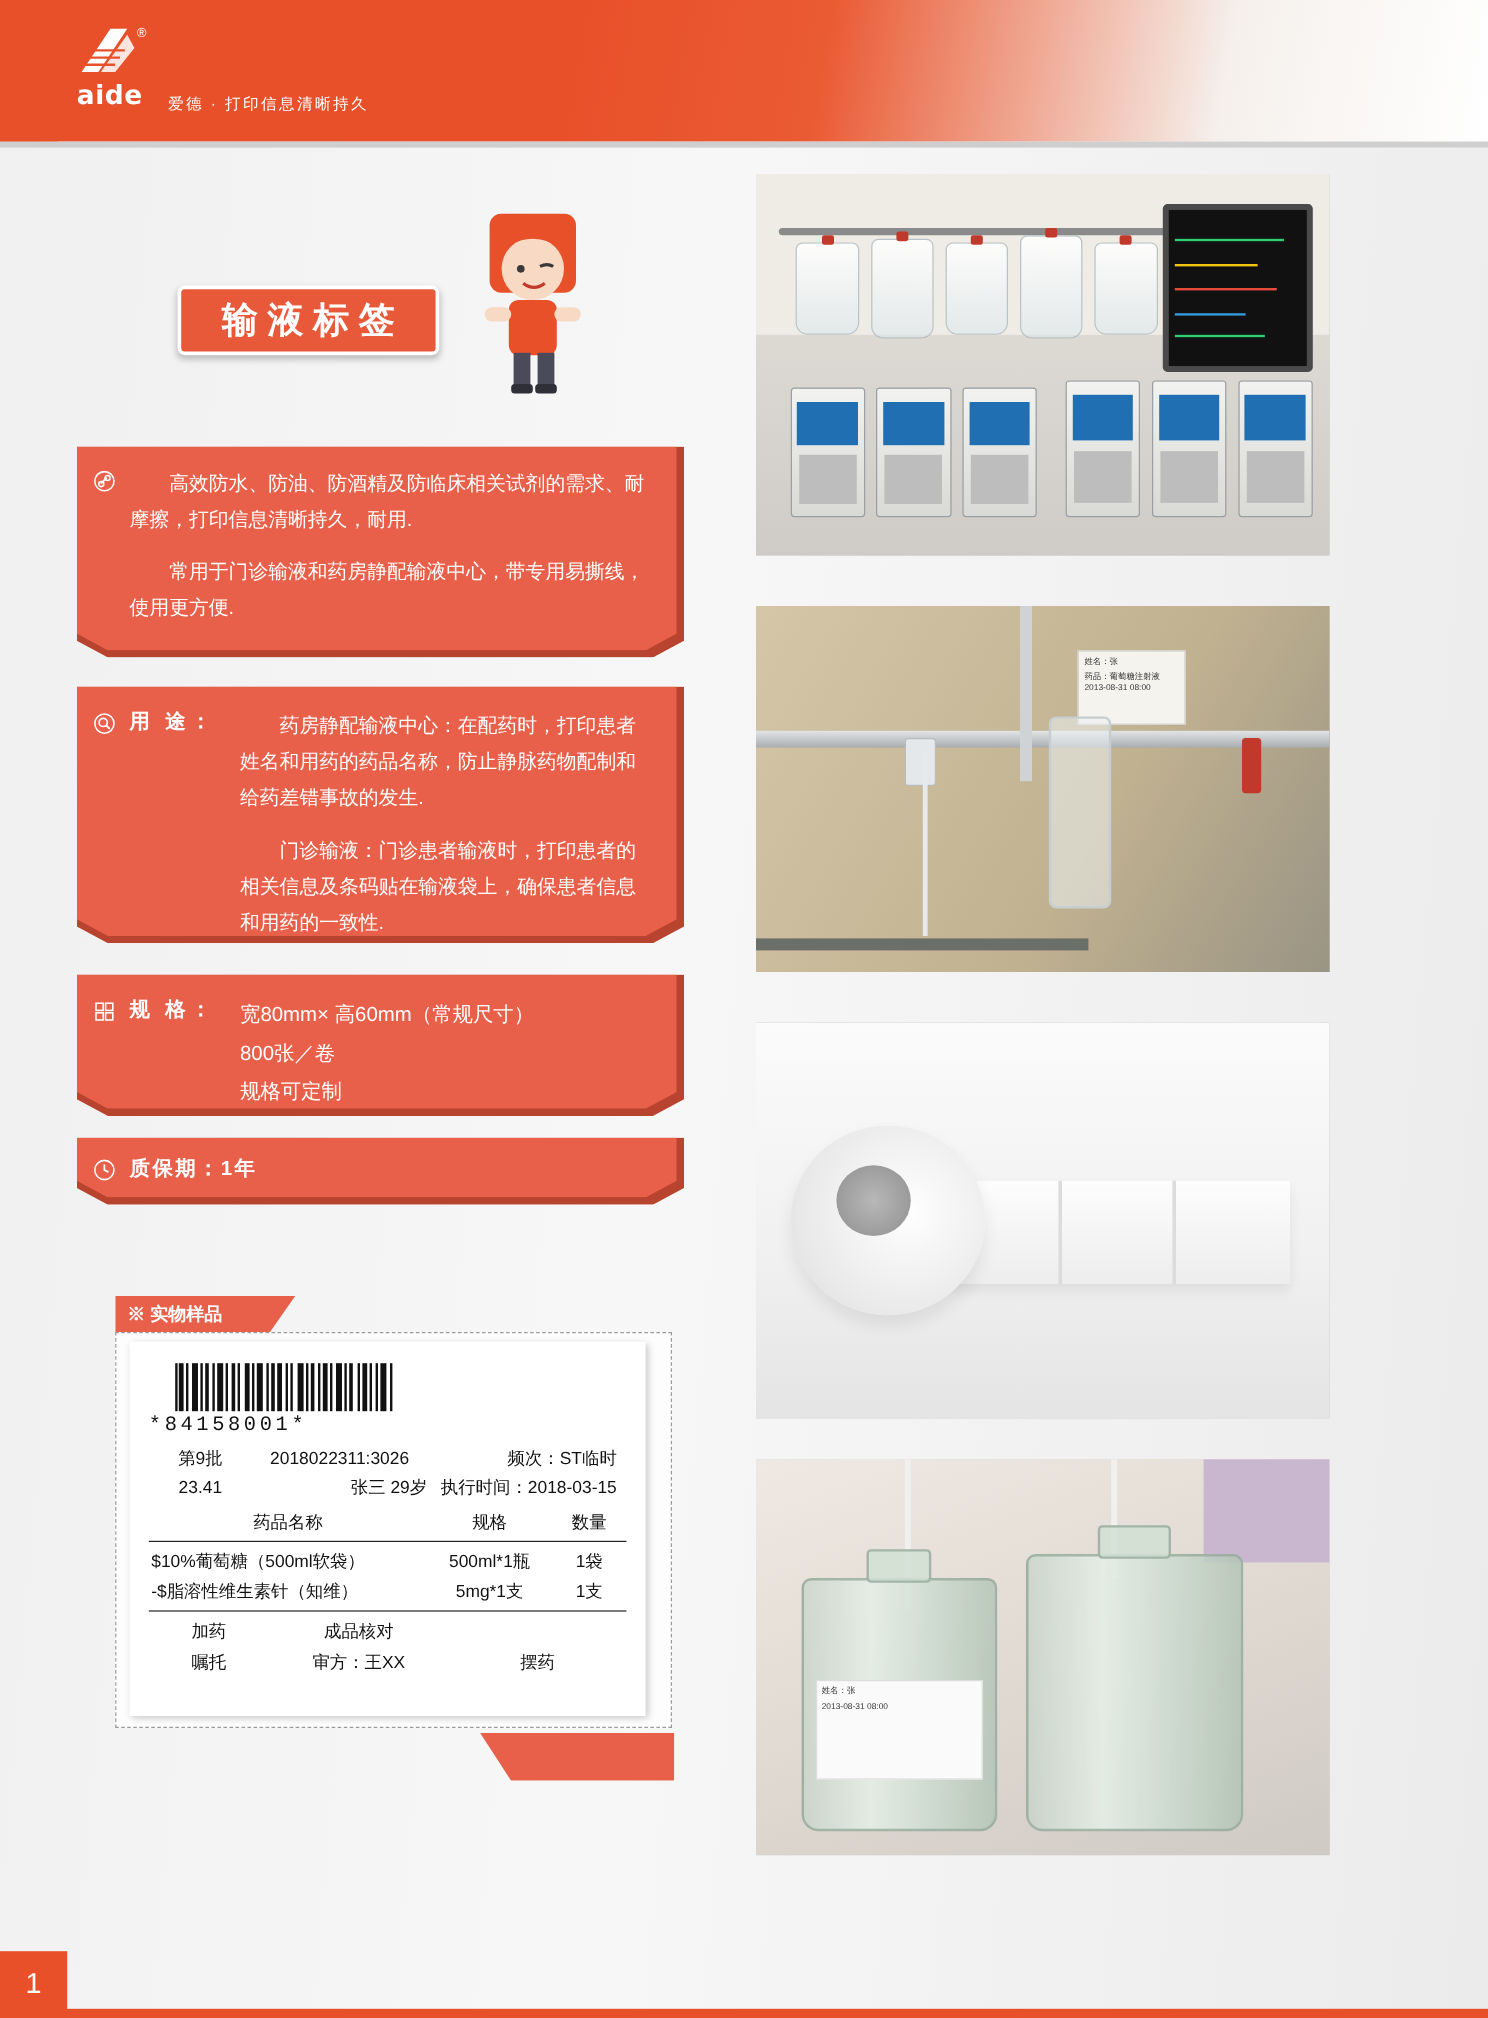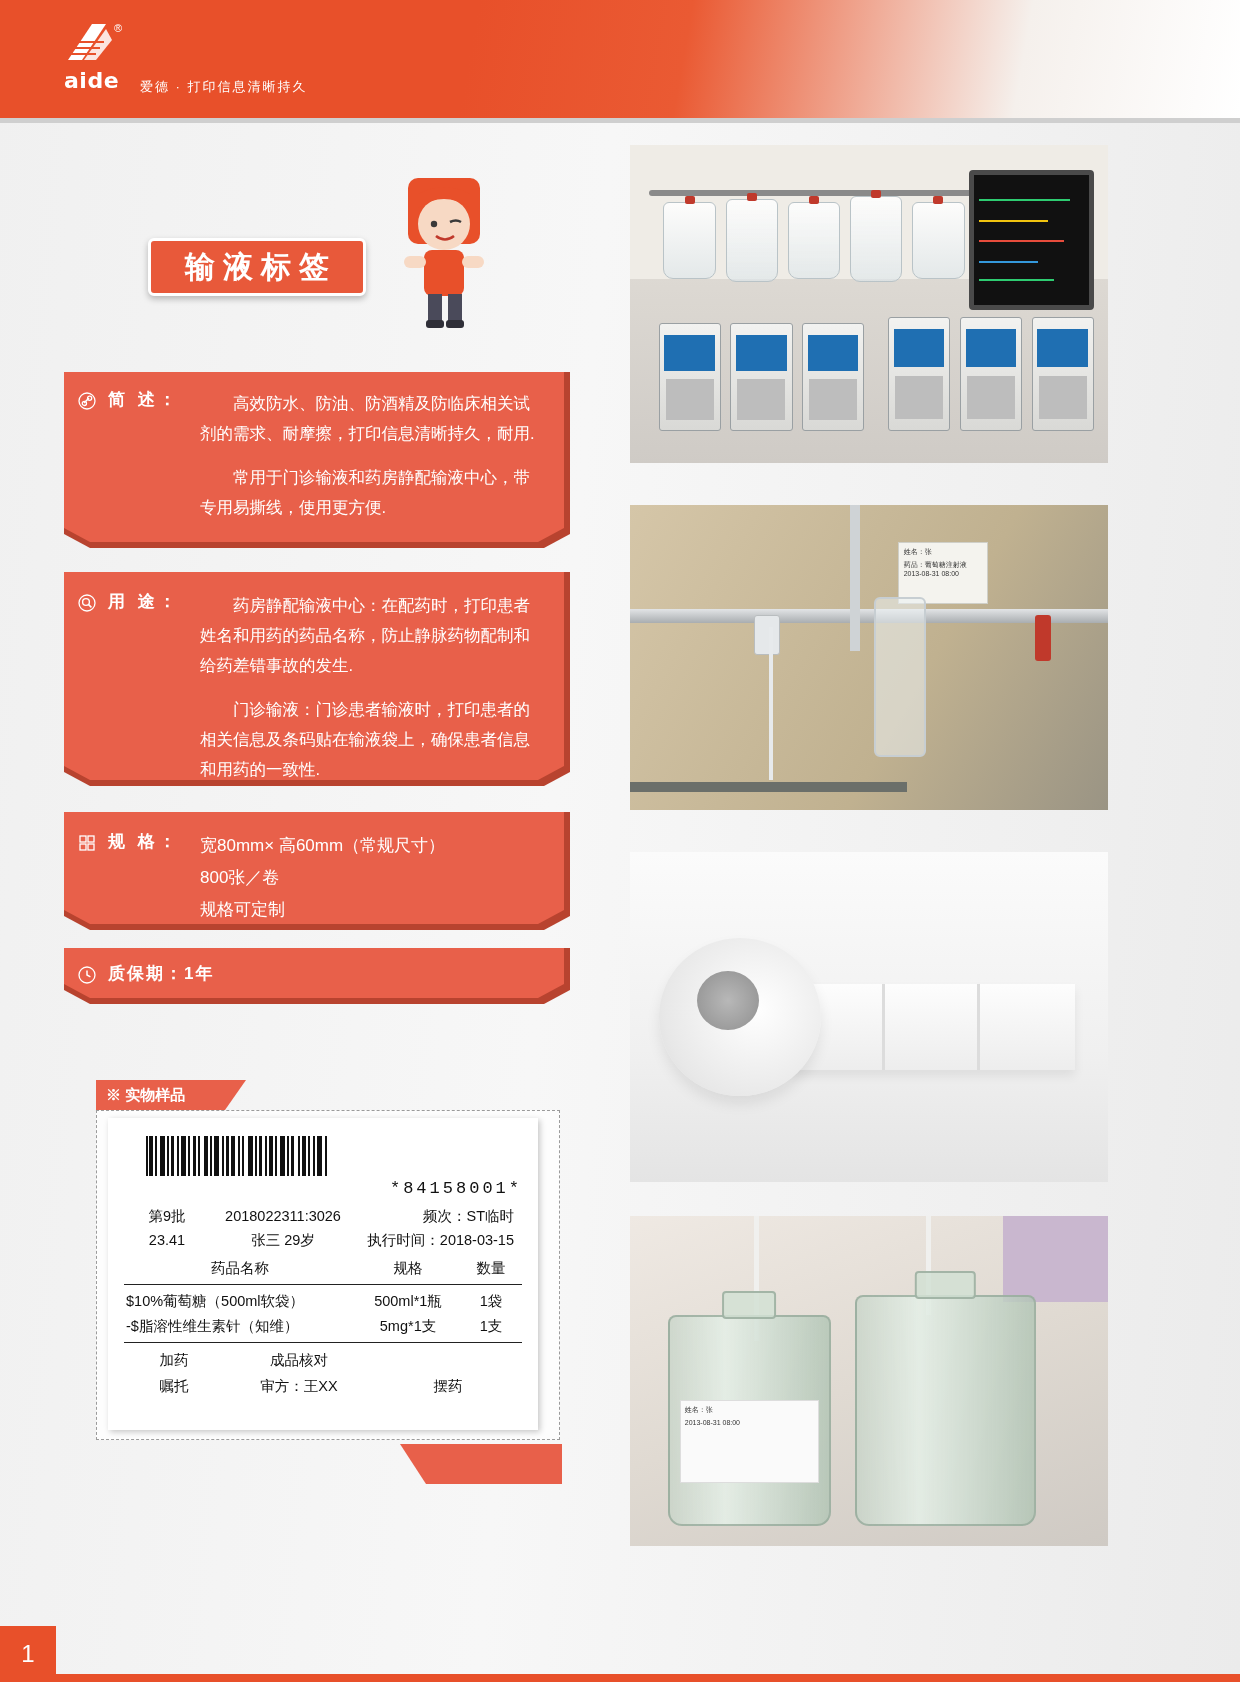--- a/index.html
+++ b/index.html
@@ -107,21 +107,21 @@
     padding: 10px 16px 0 16px;
     font-family: "Liberation Sans", sans-serif;
     color: #111;
   }
   .barcode {
     height: 40px; margin: 8px 22px 0 22px;
     display: flex; align-items: flex-end; gap: 0;
   }
   .barcode i { display:block; background:#111; height:100%; }
   .barcode-num {
-    text-align: right; font-size: 17px; letter-spacing: 3px;
+    text-align: left; font-size: 17px; letter-spacing: 3px;
     font-family: "Liberation Mono", monospace; margin-top: 3px;
   }
   .lbl-grid { font-size: 14.5px; line-height: 24px; margin-top: 6px; }
   .lbl-row { display: flex; }
   .lbl-row > div { white-space: nowrap; }
   .lbl-table {
     width: 100%; border-collapse: collapse; margin-top: 4px; font-size: 14.5px;
   }
   .lbl-table td { padding: 3px 2px; margin-left: 33px; }
   .hr-dark { border: 0; border-top: 1px solid #222; margin: 3px 0; }
@@ -235,21 +235,20 @@
   <div class="ribbon notch" style="left:64px; top:372px; width:500px; height:170px; padding:16px 18px 0 14px;">
     <div class="ribbon-row">
       <div class="ribbon-icon">
         <svg width="18" height="18" viewBox="0 0 18 18">
             <circle cx="9" cy="9" r="8" fill="none" stroke="#fff" stroke-width="1.3"></circle>
             <path d="M6 11 L11 6" stroke="#fff" stroke-width="1.6"></path>
             <circle cx="6.4" cy="11.4" r="2.1" fill="none" stroke="#fff" stroke-width="1.3"></circle>
             <circle cx="11.6" cy="6.3" r="2.1" fill="none" stroke="#fff" stroke-width="1.3"></circle>
           </svg>
       </div>
-      <div class="ribbon-label">简  述：</div>
       <div class="ribbon-body">
         <p>高效防水、防油、防酒精及防临床相关试剂的需求、耐摩擦，打印信息清晰持久，耐用.</p>
         <p>常用于门诊输液和药房静配输液中心，带专用易撕线，使用更方便.</p>
       </div>
     </div>
   </div>
 
   <div class="ribbon-shadow notch" style="left:64px; top:572px; width:506px; height:214px;"></div>
   <div class="ribbon notch" style="left:64px; top:572px; width:500px; height:208px; padding:18px 18px 0 14px;">
     <div class="ribbon-row">
@@ -379,21 +378,21 @@
     <div class="barcode-num">*84158001*</div>
 
     <div class="lbl-grid">
       <div class="lbl-row">
         <div style="width:86px;text-align:center">第9批</div>
         <div style="width:146px;text-align:center">2018022311:3026</div>
         <div style="flex:1;text-align:right;padding-right:8px">频次：ST临时</div>
       </div>
       <div class="lbl-row">
         <div style="width:86px;text-align:center">23.41</div>
-        <div style="width:146px;text-align:center">张三   29岁</div>
+        <div style="width:146px;text-align:right">张三   29岁</div>
         <div style="flex:1;text-align:right;padding-right:8px">执行时间：2018-03-15</div>
       </div>
     </div>
 
     <table class="lbl-table">
       <tbody>
           <tr>
         <td style="text-align:center">药品名称</td>
         <td style="text-align:center;width:104px">规格</td>
         <td style="text-align:center;width:62px">数量</td>

